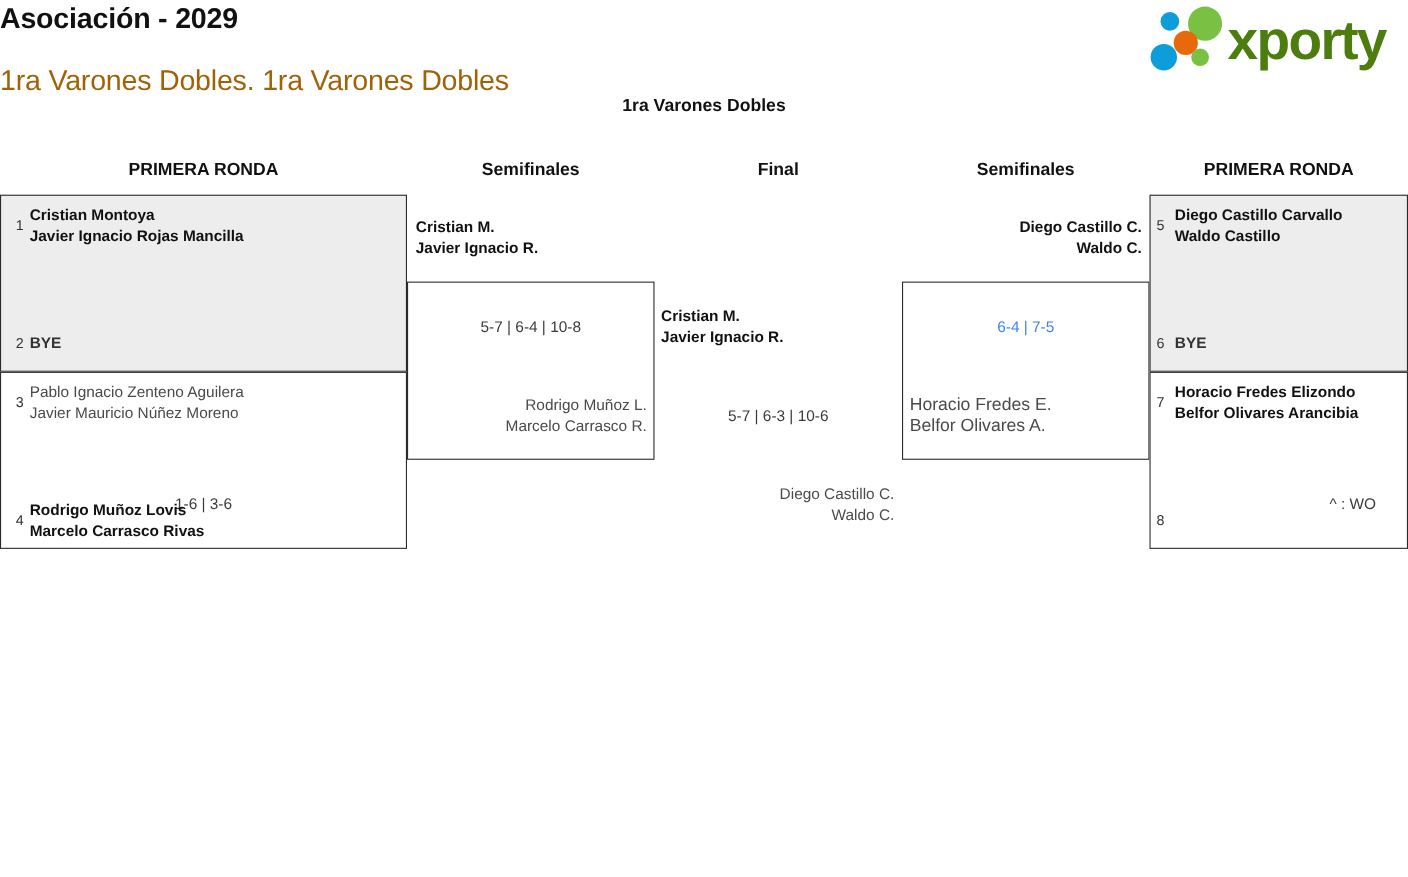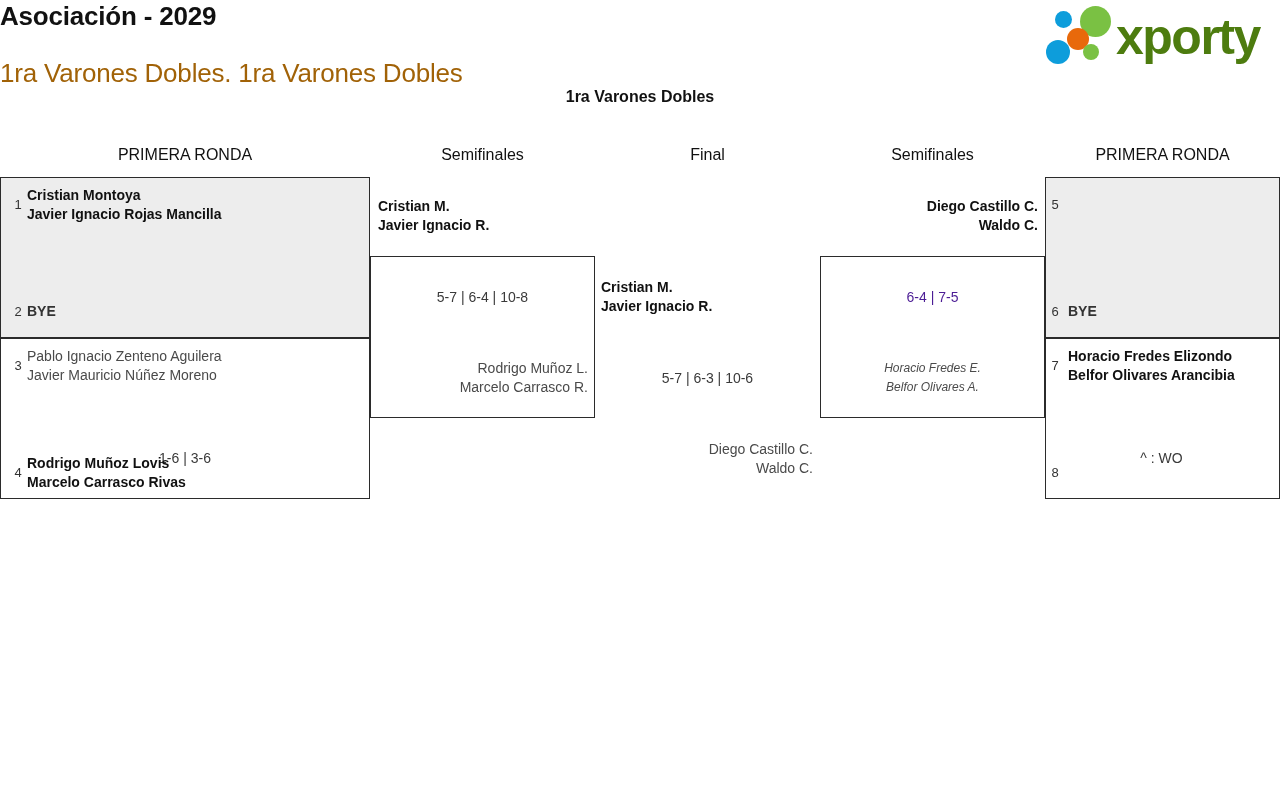--- a/index.html
+++ b/index.html
@@ -76,21 +76,21 @@
     font-weight: 600;
     line-height: 24px;
     color: #111111;
   }
 
   
   .round-header {
     position: absolute;
     top: 144px;
     font-size: 16px;
-    font-weight: 400;
+    font-weight: 700;
     line-height: 22px;
     color: #111111;
     text-align: center;
     white-space: nowrap;
   }
   #round-header-r1-left   { left: 0px;    width: 370px; }
   #round-header-sf-left   { left: 370px;  width: 225px; }
   #round-header-final     { left: 595px;  width: 225px; }
   #round-header-sf-right  { left: 820px;  width: 225px; }
   #round-header-r1-right  { left: 1045px; width: 235px; }
@@ -177,39 +177,39 @@
     font-size: 14px; line-height: 19px; text-align: right;
   }
 
   
   #match-sf-right { left: 820px; top: 256px; width: 225px; height: 162px; }
   #sf-right-top-team {
     position: absolute; left: 827px; top: 197px; width: 211px;
     font-size: 14px; line-height: 19px; text-align: right;
   }
   #sf-right-score { position: absolute; left: 820px; top: 288px; width: 225px; text-align: center;
-    font-size: 14px; line-height: 19px; color: #4c1d95; }
+    font-size: 14px; line-height: 19px; color: #3b82f6; }
   #sf-right-bottom-team {
     position: absolute; left: 827px; top: 359px; width: 211px;
-    font-size: 12px; line-height: 19px; text-align: center; font-style: italic;
+    font-size: 16px; line-height: 19px; text-align: left;
   }
 
   
   #match-r1-3 { left: 1045px; top: 177px; width: 235px; height: 161px; }
   #match-r1-4 { left: 1045px; top: 338px; width: 235px; height: 161px; }
 
   .rslot { position: absolute; left: 0; width: 100%; display: flex; align-items: flex-start; }
   .rslot .seed-no { width: 18px; flex: 0 0 18px; }
   .rslot .team-names { padding-left: 4px; }
 
   #match-r1-3 .slot-top    { top: 8px; }
   #match-r1-3 .slot-bottom { top: 124px; align-items: center; }
   #match-r1-4 .slot-top    { top: 8px; }
   #match-r1-4 .slot-bottom { top: 115px; }
-  #match-r1-4 .score       { top: 110px; text-align: center; padding-right: 12px; }
+  #match-r1-4 .score       { top: 110px; text-align: right; padding-right: 28px; }
 </style>
 </head>
 <body>
 
 <div id="header-titles">
   <div class="title-line-1">Asociación - 2029</div>
   <div class="title-line-2">1ra Varones Dobles. 1ra Varones Dobles</div>
 </div>
 
 <div id="brand-logo">
@@ -291,20 +291,24 @@
 <div class="match-box" id="match-sf-right"></div>
 <div id="sf-right-score">6-4 | 7-5</div>
 <div class="team-names lose" id="sf-right-bottom-team">
   <span>Horacio Fredes E.</span><br>
   <span>Belfor Olivares A.</span>
 </div>
 
 <div class="match-box seeded" id="match-r1-3">
   <div class="rslot slot-top">
     <span class="seed-no">5</span>
+    <span class="team-names win">
+      <span>Diego Castillo Carvallo</span><br>
+      <span>Waldo Castillo</span>
+    </span>
   </div>
   <div class="rslot slot-bottom">
     <span class="seed-no" style="padding-top:0">6</span>
     <span class="team-names bye">BYE</span>
   </div>
 </div>
 
 <div class="match-box" id="match-r1-4">
   <div class="rslot slot-top">
     <span class="seed-no">7</span>

